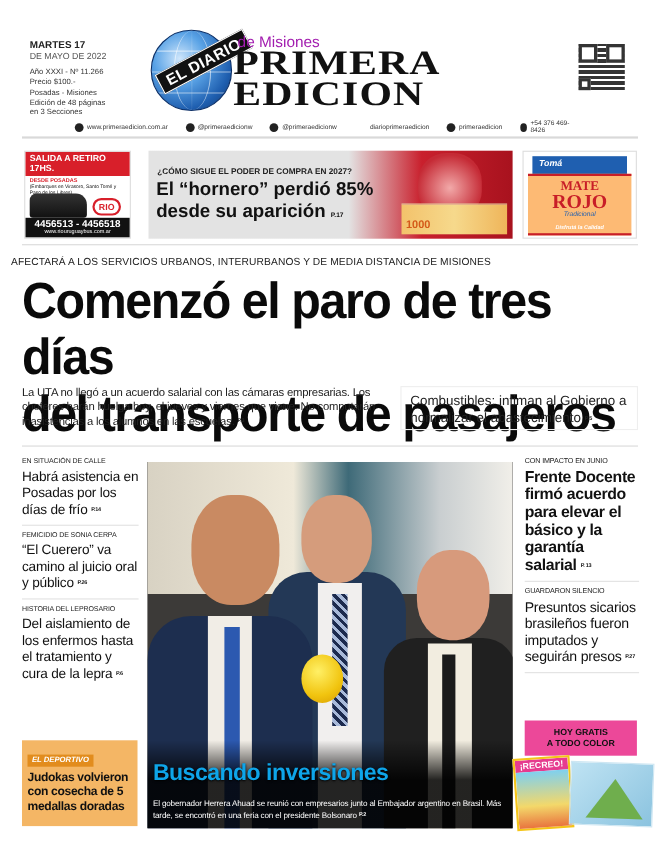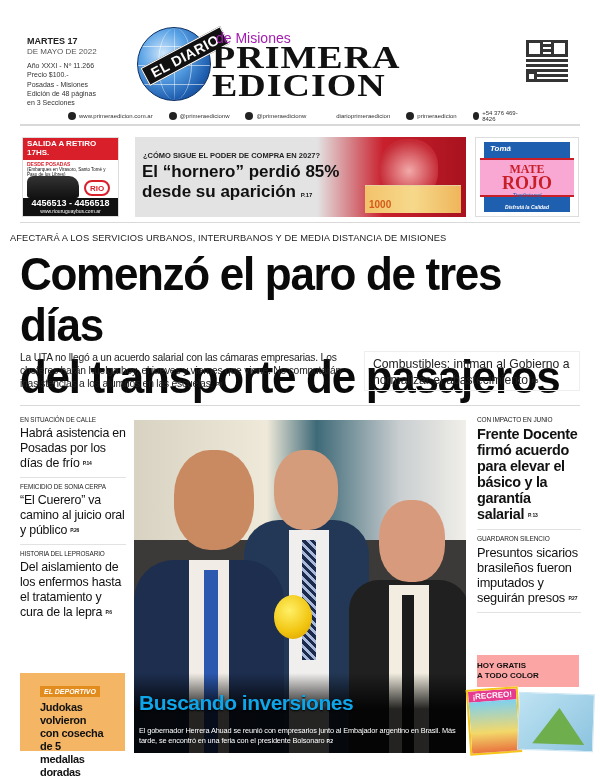--- a/index.html
+++ b/index.html
@@ -49,39 +49,39 @@
 .promo .kicker{position:absolute;left:8px;top:14px;font-size:7.5px;font-weight:bold;color:#222}
 .promo .head{position:absolute;left:7px;top:25px;font-size:17px;font-weight:bold;color:#111;line-height:20px;width:240px}
 .promo .head small{font-size:6px}
 .promo .face{position:absolute;right:28px;top:2px;width:58px;height:58px;border-radius:45% 45% 40% 40%;background:radial-gradient(circle at 50% 55%,#f2a9a9,#c52a35 70%)}
 .promo .bill{position:absolute;right:5px;top:48px;width:96px;height:28px;background:linear-gradient(90deg,#f3c26b,#f6d98c,#efb55a);border-top:1px solid #e8d0a0}
 .promo .bill .n{position:absolute;left:4px;bottom:3px;font-weight:bold;color:#d45a1a;font-size:10px}
 
 .mate-ad{left:475px;top:137px;width:104px;height:80px;background:#fff;border:1px solid #ddd;overflow:hidden}
 .mate-ad .blue{position:absolute;left:8px;right:8px;top:4px;bottom:4px;background:#1f5fb0}
 .mate-ad .toma{position:absolute;left:14px;top:6px;color:#fff;font-style:italic;font-weight:bold;font-size:8px}
-.mate-ad .label{position:absolute;left:4px;right:4px;top:20px;height:39px;background:#f9a8d4;border-top:2px solid #c81e28;border-bottom:2px solid #c81e28;text-align:center}
+.mate-ad .label{position:absolute;left:4px;right:4px;top:20px;height:56px;background:#fdba74;border-top:2px solid #c81e28;border-bottom:2px solid #c81e28;text-align:center}
 .mate-ad .mate{font-family:"Liberation Serif",serif;font-weight:bold;color:#c81e28;font-size:12px;line-height:12px;margin-top:3px}
 .mate-ad .rojo{font-family:"Liberation Serif",serif;font-weight:bold;color:#c81e28;font-size:18px;line-height:17px}
 .mate-ad .trad{font-size:6px;font-style:italic;color:#1f5fb0}
 .mate-ad .disf{position:absolute;left:0;right:0;bottom:6px;color:#fff;font-size:5px;font-style:italic;text-align:center;font-weight:bold}
 
 
 .kicker-main{left:10px;top:233px;font-size:9.3px;color:#222;letter-spacing:.1px}
 .headline{left:20px;top:248px;width:560px;font-weight:bold;font-size:44px;line-height:49px;letter-spacing:-1.3px;color:#0a0a0a;transform:scaleY(1.05);transform-origin:top left}
 .lead{left:20px;top:351px;width:335px;font-size:10.3px;line-height:13px;color:#222;letter-spacing:-.2px}
 .pg{font-size:5px;font-weight:bold;vertical-align:middle}
 .side-box{left:364px;top:351px;width:216px;height:40px;border:1px solid #eee;padding:4px 8px;font-size:12.2px;line-height:16px;color:#222}
 
 
 .col-left{left:20px;top:416px;width:106px}
 .story{padding-bottom:6px;margin-bottom:5px;border-bottom:1px solid #e2e2e2}
 .story .k{font-size:6.4px;color:#222;margin-bottom:3px;letter-spacing:-.1px}
 .story .t{font-size:12.4px;line-height:15px;color:#111;letter-spacing:-.2px}
-.dep-box{left:20px;top:673px;width:105px;height:78px;background:#f4b665;padding:7px 20px}
+.dep-box{left:20px;top:673px;width:105px;height:78px;background:#f4b665;padding:7px 5px}
 .dep-tag{display:inline-block;background:#e28c1d;color:#fff;font-style:italic;font-weight:bold;font-size:7px;padding:2px 4px;margin-bottom:4px}
 .dep-title{font-size:11px;line-height:13px;font-weight:bold;color:#111;letter-spacing:-.3px}
 
 .photo{left:134px;top:420px;width:332px;height:333px;overflow:hidden;background:#3c3a38}
 .photo .bg1{position:absolute;left:0;top:0;width:100%;height:120px;background:linear-gradient(90deg,#d8d2c3 0%,#efe9d9 40%,#3e6a78 55%,#c9ced0 80%,#f1efe9 100%)}
 .photo .head1{position:absolute;left:40px;top:30px;width:80px;height:100px;border-radius:45%;background:#c98a62}
 .photo .suit1{position:absolute;left:0;top:140px;width:150px;height:200px;background:#1d2e4f;border-radius:40px 40px 0 0}
 .photo .shirt1{position:absolute;left:55px;top:140px;width:40px;height:200px;background:#f1ede6}
 .photo .tie1{position:absolute;left:70px;top:150px;width:14px;height:190px;background:#2c59b0}
 .photo .head2{position:absolute;left:140px;top:30px;width:64px;height:80px;border-radius:45%;background:#d59c7c}
@@ -94,21 +94,21 @@
 .photo .tie3{position:absolute;left:268px;top:175px;width:12px;height:160px;background:#1b1b1b}
 .photo .fruit{position:absolute;left:140px;top:175px;width:38px;height:44px;border-radius:50%;background:radial-gradient(circle at 40% 35%,#fff066,#f1c40f 60%,#d69a00)}
 .photo .shade{position:absolute;left:0;right:0;bottom:0;height:80px;background:linear-gradient(transparent,rgba(0,0,0,.85) 45%)}
 .photo .cap-title{position:absolute;left:5px;bottom:38px;color:#0ea5e9;font-weight:bold;font-size:21px;letter-spacing:-.5px;text-shadow:0 1px 2px #000}
 .photo .cap-text{position:absolute;left:5px;right:5px;bottom:6px;color:#fff;font-size:7.4px;line-height:10.5px;letter-spacing:-.15px}
 
 .col-right{left:477px;top:416px;width:104px}
 .col-right .story .k{font-size:6.5px}
 .col-right .story .t.bold{font-weight:bold;font-size:14.4px;line-height:16px;letter-spacing:-.3px}
 .col-right .story .t{font-size:12.8px;line-height:15px}
-.gratis{left:477px;top:655px;width:102px;height:32px;background:#fca5a5;text-align:left;font-weight:bold;font-size:8px;line-height:10px;padding-top:6px;color:#111}
+.gratis{left:477px;top:655px;width:102px;height:32px;background:#ec4899;text-align:center;font-weight:bold;font-size:8px;line-height:10px;padding-top:6px;color:#111}
 .mag1{left:468px;top:688px;width:52px;height:66px;background:#fff;border:2px solid #f5c518;transform:rotate(-4deg);overflow:hidden}
 .mag1 .hdr{background:#e63b8f;color:#fff;font-weight:bold;font-size:8px;text-align:center;line-height:11px}
 .mag1 .body{height:52px;background:linear-gradient(#7fd0ef,#f3d86a 60%,#e86f3c)}
 .mag2{left:518px;top:693px;width:76px;height:58px;background:linear-gradient(135deg,#bfe3f3,#8bc3df);border:1px solid #cde6f2;transform:rotate(2deg)}
 .mag2 .pyr{position:absolute;left:14px;top:14px;width:0;height:0;border-left:26px solid transparent;border-right:26px solid transparent;border-bottom:36px solid #6fae4d}
 </style>
 </head>
 <body>
 
 <div class="abs date-block">

